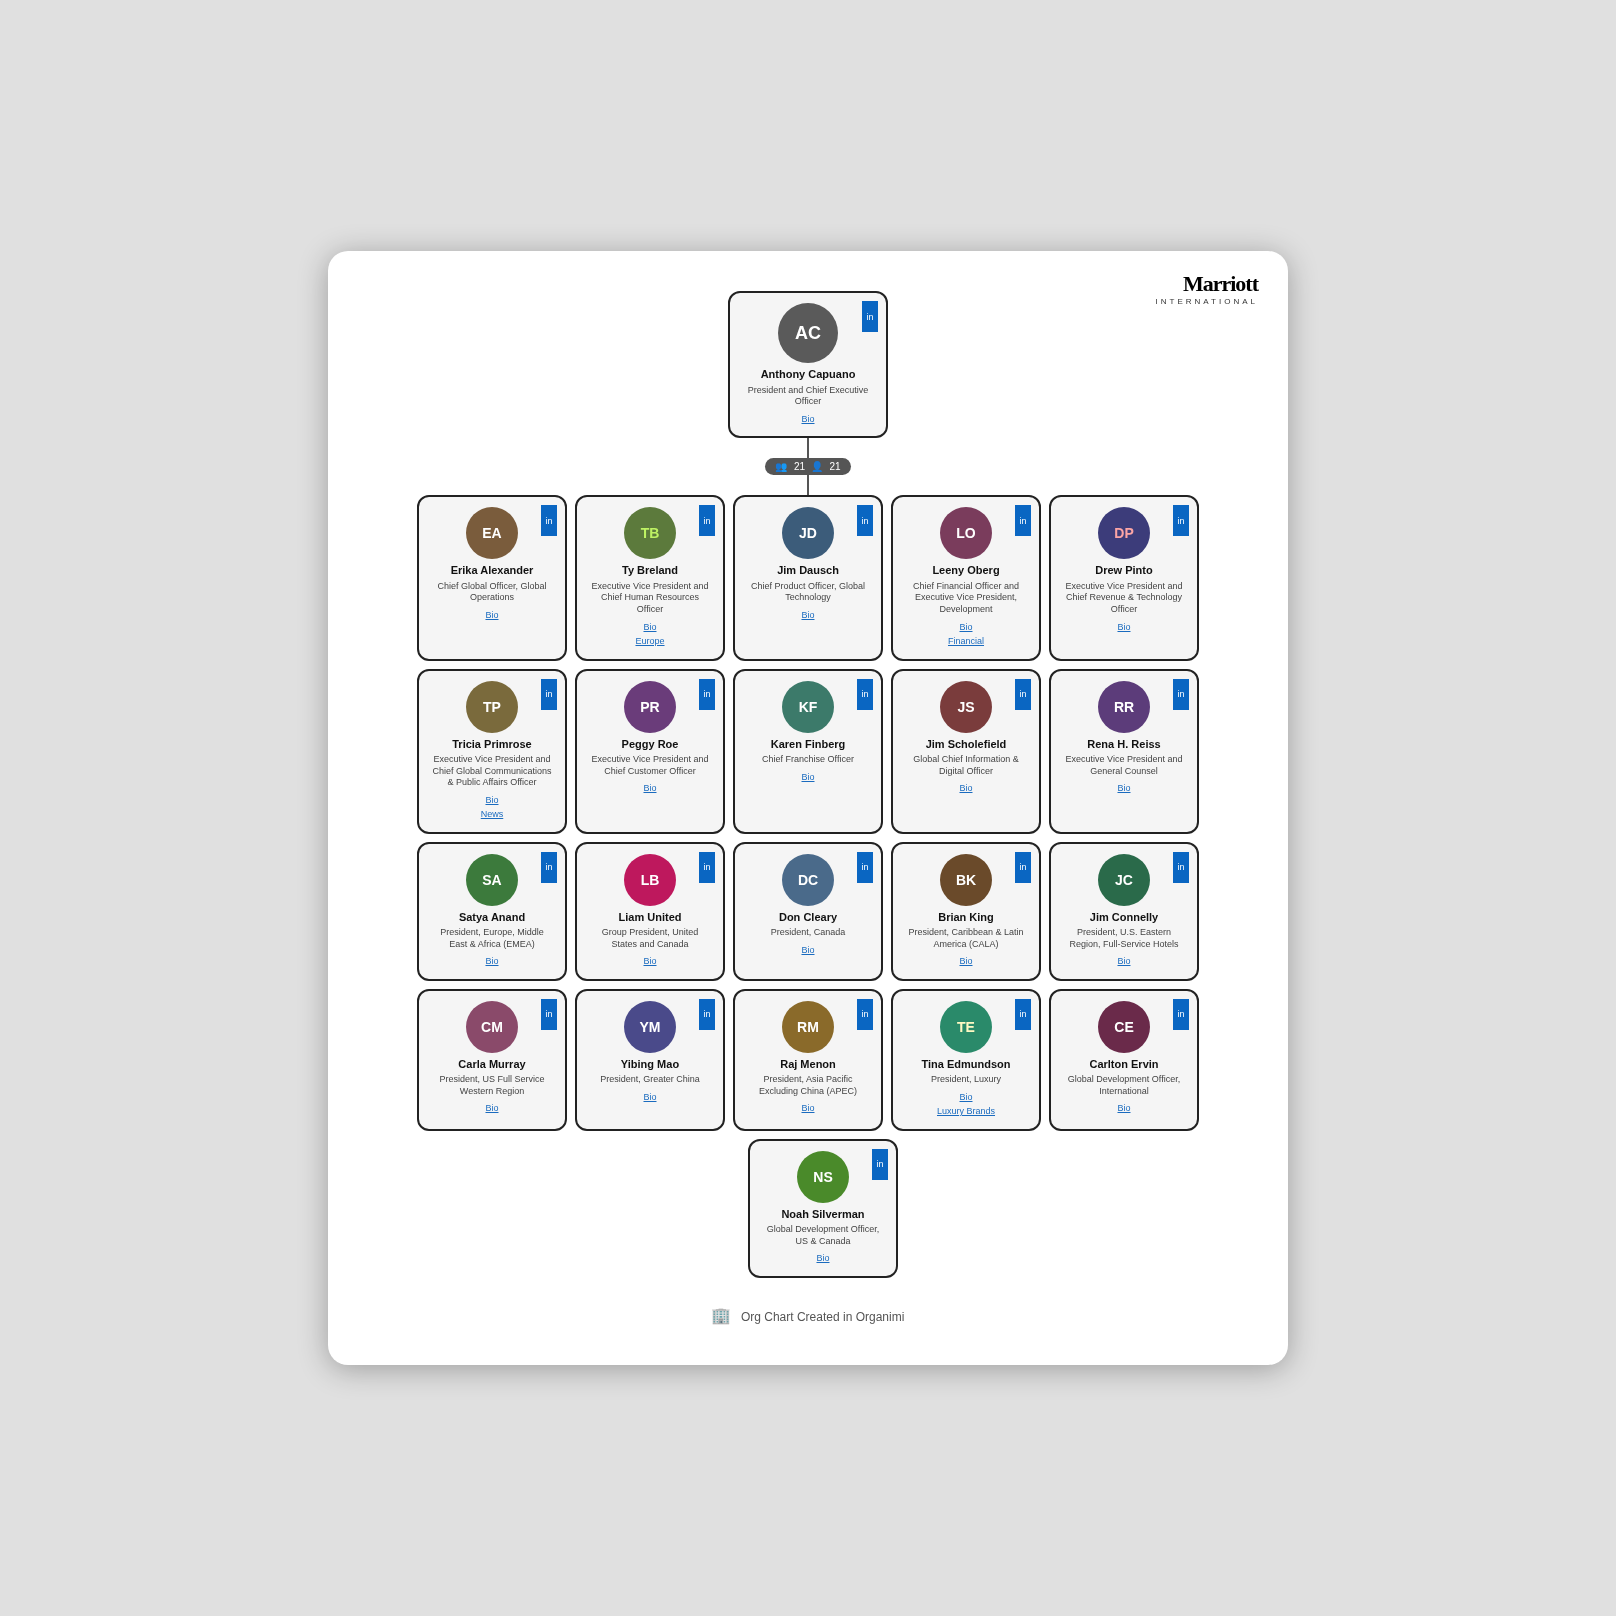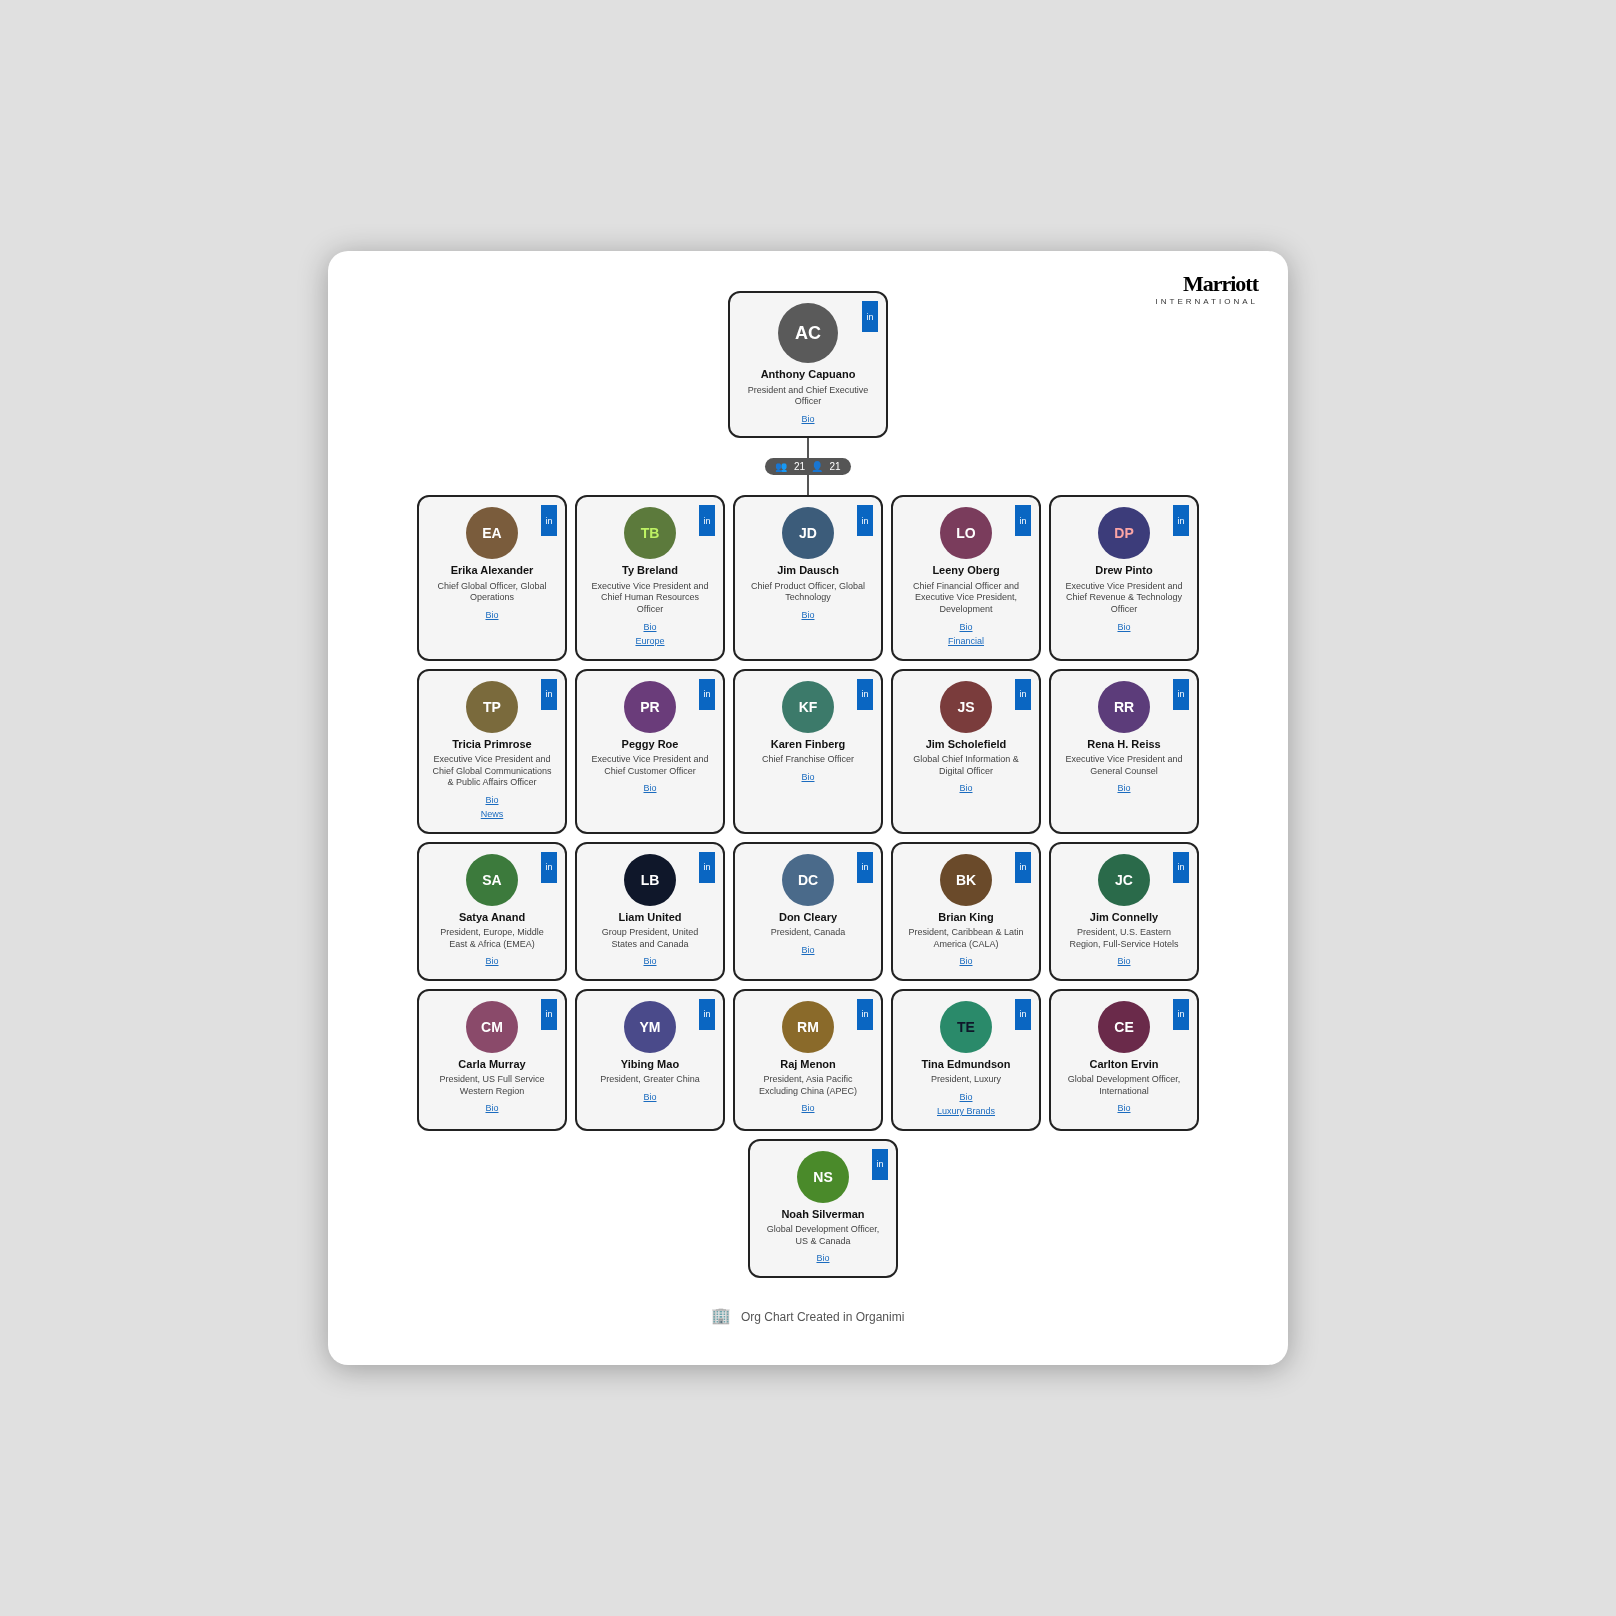--- a/index.html
+++ b/index.html
@@ -161,28 +161,28 @@
     .avatar-ty { background: #5c7a3c; color: #bef264; }
     .avatar-jim-d { background: #3c5c7a; color: #fff; }
     .avatar-leeny { background: #7a3c5c; color: #fff; }
     .avatar-drew { background: #3c3c7a; color: #fca5a5; }
     .avatar-tricia { background: #7a6a3c; color: #fff; }
     .avatar-peggy { background: #6a3c7a; color: #fff; }
     .avatar-karen { background: #3c7a6a; color: #fff; }
     .avatar-jim-s { background: #7a3c3c; color: #fff; }
     .avatar-rena { background: #5c3c7a; color: #fff; }
     .avatar-satya { background: #3c7a3c; color: #fff; }
-    .avatar-liam { background: #0f172a; color: #fff; }
+    .avatar-liam { background: #be185d; color: #fff; }
     .avatar-don { background: #4a6a8a; color: #fff; }
     .avatar-brian { background: #6a4a2a; color: #fff; }
     .avatar-jim-c { background: #2a6a4a; color: #fff; }
     .avatar-carla { background: #8a4a6a; color: #fff; }
     .avatar-yibing { background: #4a4a8a; color: #fff; }
     .avatar-raj { background: #8a6a2a; color: #fff; }
-    .avatar-tina { background: #2a8a6a; color: #0f172a; }
+    .avatar-tina { background: #2a8a6a; color: #fef9c3; }
     .avatar-carlton { background: #6a2a4a; color: #fff; }
     .avatar-noah { background: #4a8a2a; color: #fff; }
     .avatar-anthony { background: #5a5a5a; color: #fff; }
 
     
     .face {
       width: 100%;
       height: 100%;
       display: flex;
       align-items: center;

